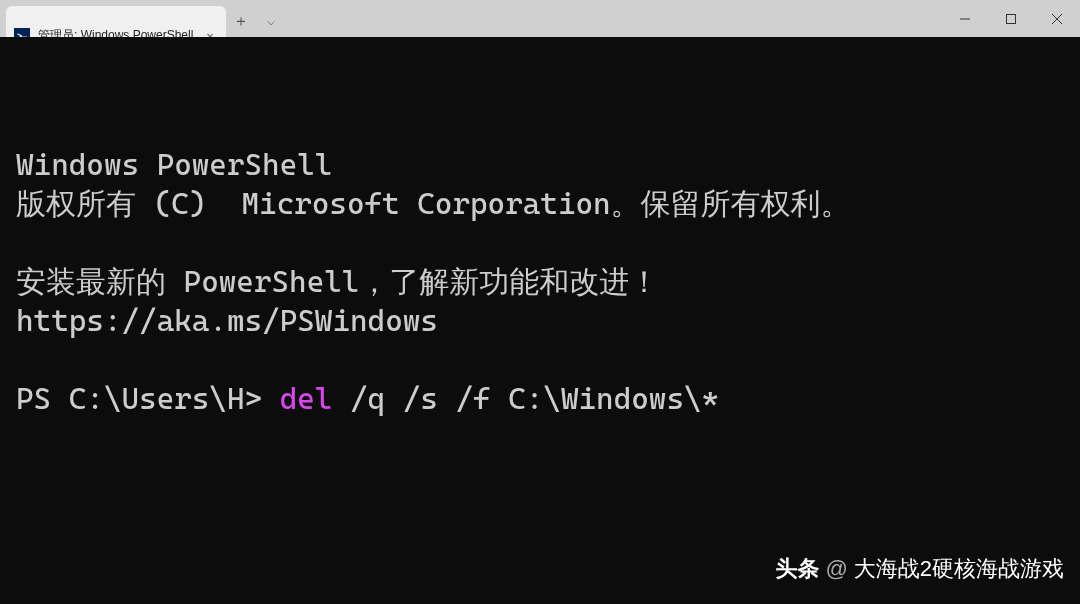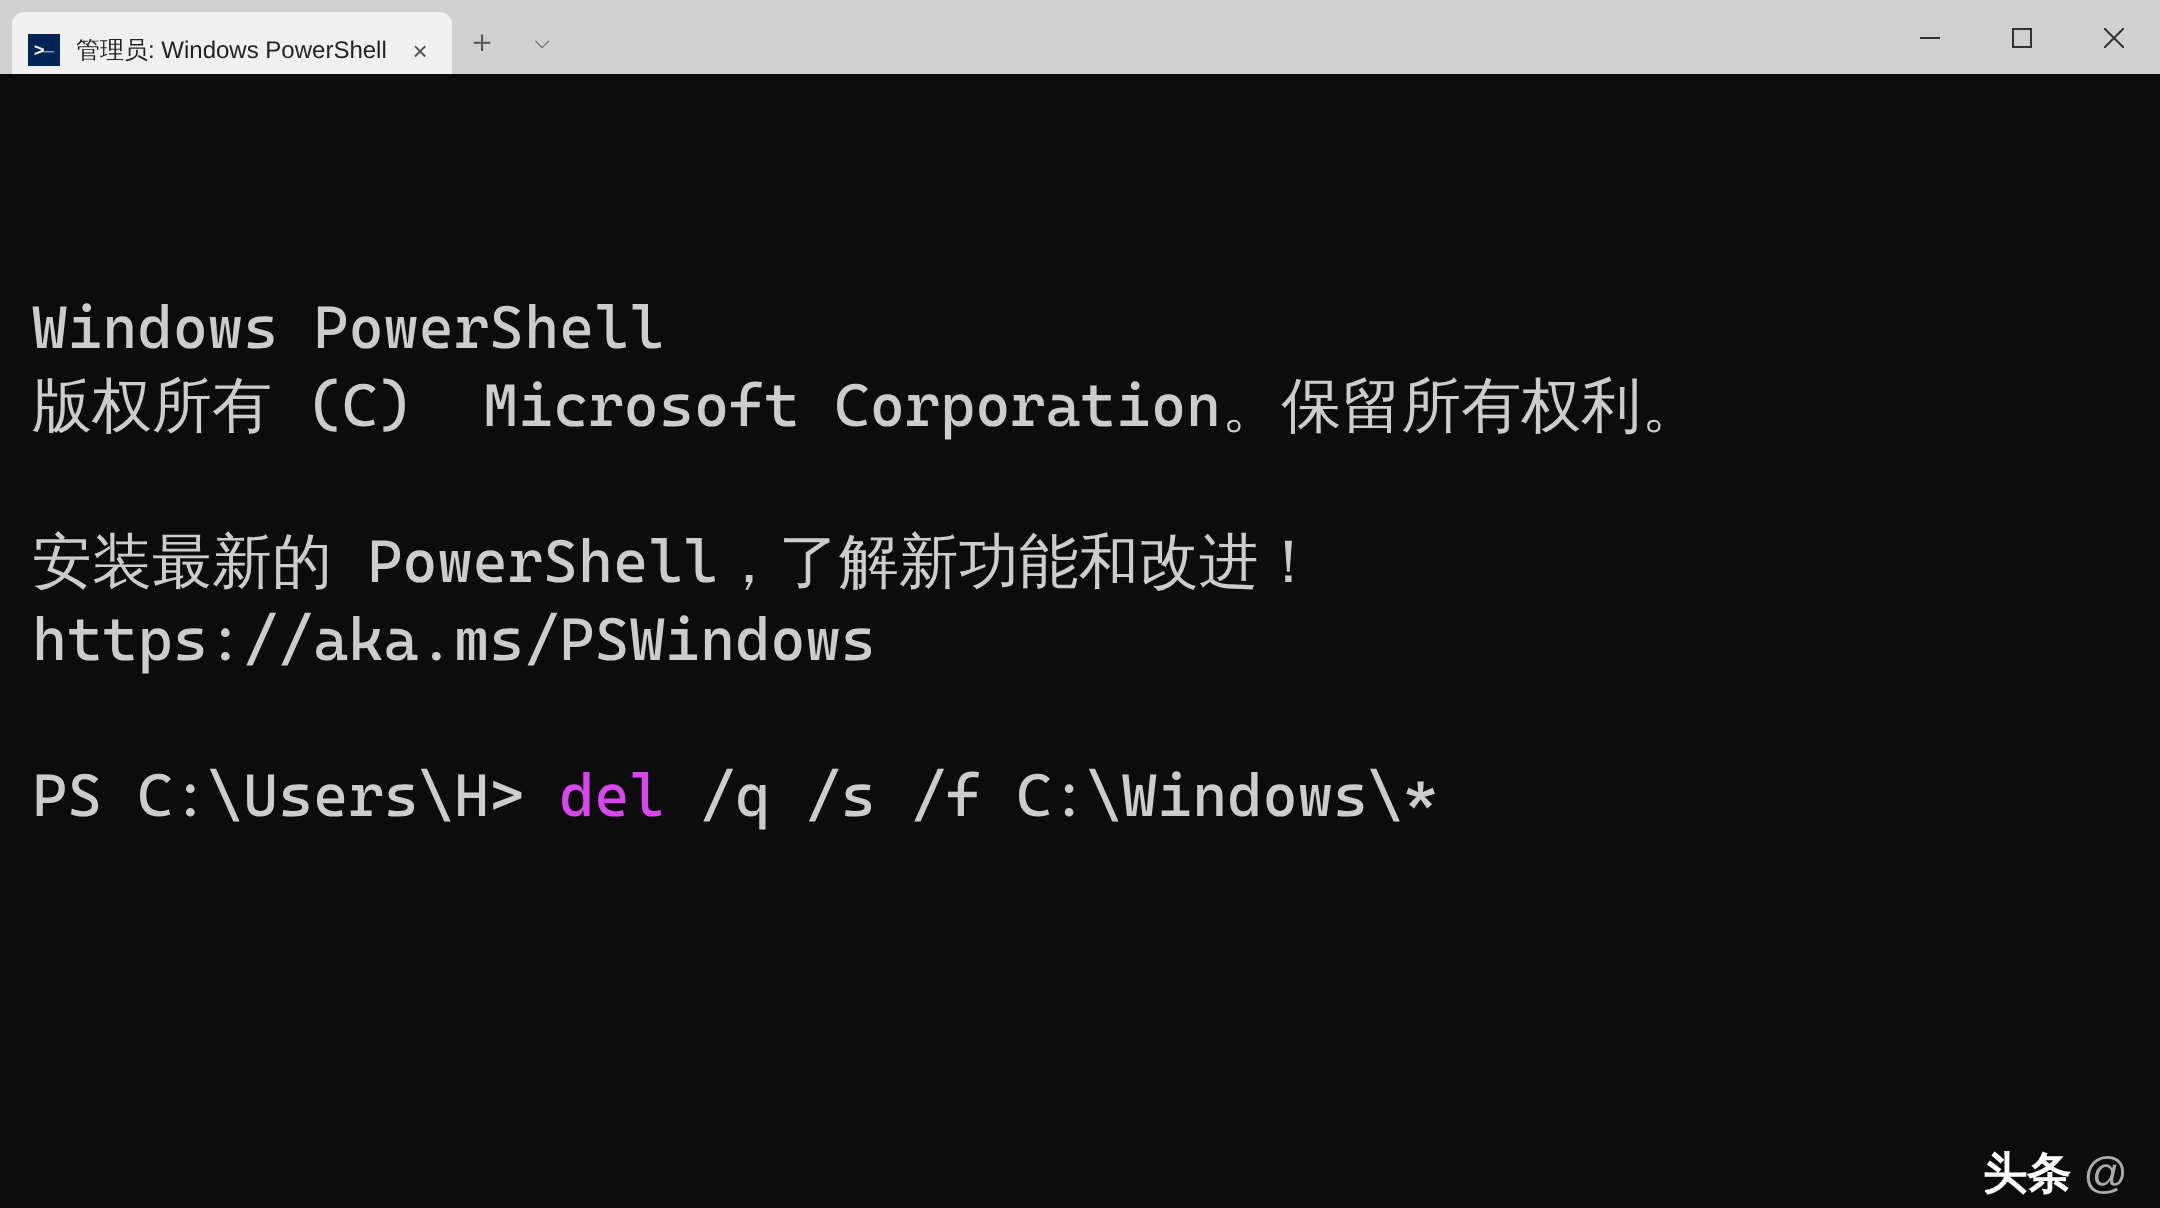--- a/index.html
+++ b/index.html
@@ -16,21 +16,21 @@
       position: relative;
     }
     .titlebar {
       height: 37px;
       background: #d0d0d0;
       display: flex;
       align-items: stretch;
     }
     .tab {
       display: flex;
-      align-items: center;
+      align-items: flex-end;
       background: #f0f0f0;
       border-radius: 6px 6px 0 0;
       margin-top: 6px;
       margin-left: 6px;
       padding: 0 8px 0 8px;
       height: 38px;
       min-width: 220px;
       gap: 8px;
     }
     .tab-icon {
@@ -131,21 +131,21 @@
       word-break: break-all;
     }
     .term-line {
       display: block;
     }
     .cmd-yellow {
       color: #d946ef;
     }
     .watermark {
       position: absolute;
-      bottom: 2px;
+      bottom: 20px;
       right: 16px;
       display: flex;
       align-items: center;
       gap: 6px;
       color: #fff;
       font-size: 22px;
       font-weight: 500;
     }
     .watermark-logo {
       color: #fff;
@@ -187,13 +187,14 @@
   </div>
 </div>
 
 <div class="terminal">
   <span class="term-line">Windows PowerShell</span><span class="term-line">版权所有 (C)  Microsoft Corporation。保留所有权利。</span><span class="term-line"> </span><span class="term-line">安装最新的 PowerShell，了解新功能和改进！</span><span class="term-line">https://aka.ms/PSWindows</span><span class="term-line"> </span><span class="term-line"><span>PS C:\Users\H&gt; </span><span class="cmd-yellow">del</span><span> /q /s /f C:\Windows\*</span></span>
 </div>
 
 <div class="watermark">
   <span class="watermark-logo">头条</span>
   <span class="watermark-at">@</span>
+  <span>大海战2硬核海战游戏</span>
 </div>
 
 </body></html>

